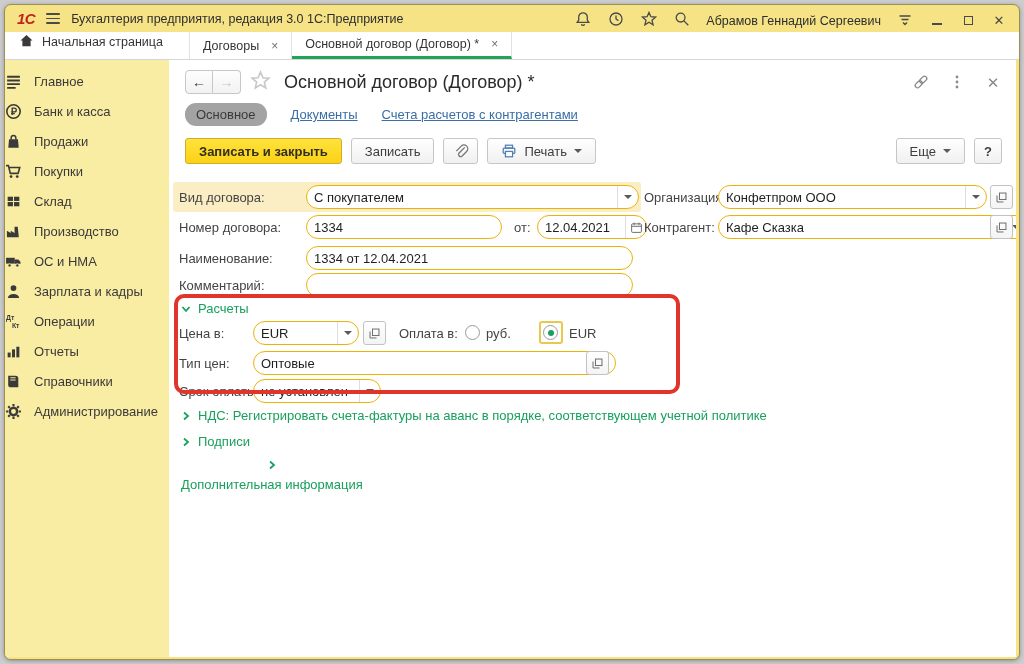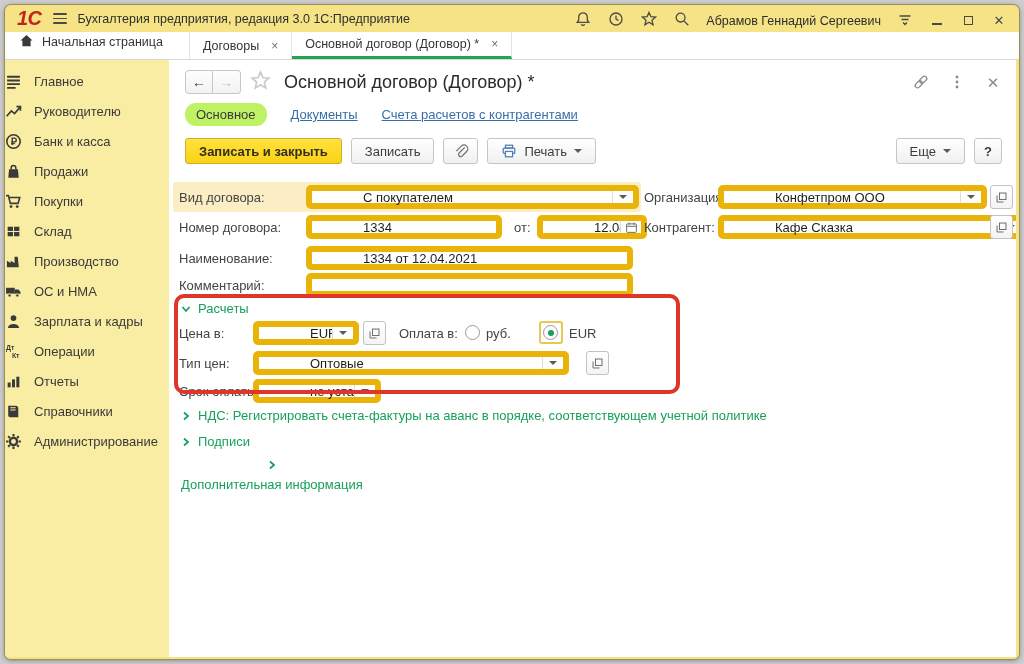--- a/index.html
+++ b/index.html
@@ -13,21 +13,21 @@
   }
   .window{
     position:absolute; inset:4px; background:#f5e385;
     border:1px solid #9a8f5a; border-radius:7px; overflow:hidden;
     display:flex; flex-direction:column;
     box-shadow:0 1px 4px rgba(0,0,0,.3);
   }
   
   .titlebar{ height:27px; flex:0 0 auto; display:flex; align-items:center;
     padding:0 12px 0 12px; gap:11px; font-size:12.5px; color:#2e2e2e; }
-  .logo-1c{ color:#c0261f; font-weight:bold; font-style:italic; font-size:20px; letter-spacing:-0.5px; }
+  .logo-1c{ color:#c0261f; font-weight:bold; font-style:italic; font-size:15px; letter-spacing:-0.5px; }
   .hamb{ display:flex; flex-direction:column; gap:2.5px; cursor:pointer; }
   .hamb span{ width:14px; height:1.8px; background:#4a4a4a; border-radius:1px; }
   .tb-right{ margin-left:auto; display:flex; align-items:flex-end; gap:15px; }
   .tb-ic{ width:18px; height:18px; display:flex; align-items:center; justify-content:center; cursor:pointer; }
   .tb-ic svg{ stroke:#4a4a4a; fill:none; stroke-width:1.3; }
   .username{ color:#2e2e2e; cursor:pointer; }
   .winctl{ width:16px; text-align:center; color:#4a4a4a; cursor:pointer; font-size:13px; }
   .minline{ width:10px; height:2px; background:#4a4a4a; display:inline-block; }
   .maxbox{ width:9px; height:9px; border:1.5px solid #4a4a4a; display:inline-block; }
   
@@ -54,38 +54,38 @@
   .navbtn.back{ border-radius:4px 0 0 4px; color:#3a3a3a; }
   .navbtn.fwd{ border-radius:0 4px 4px 0; color:#c2c2c2; border-left:none; }
   .star-ic svg{ stroke:#c9c9c9; fill:none; stroke-width:1.4; }
   .form-title{ font-size:18px; color:#2b2b2b; margin-left:4px; white-space:nowrap; }
   .hdr-icons{ margin-left:auto; display:flex; align-items:center; gap:18px; }
   .hdr-ic{ cursor:pointer; display:flex; align-items:center; justify-content:center; width:18px; height:18px; }
   .hdr-ic svg{ stroke:#8a8a8a; fill:none; stroke-width:1.3; }
   .x-glyph{ color:#8a8a8a; font-size:15px; line-height:1; }
   
   .form-tabs{ display:flex; align-items:center; gap:24px; padding:5px 16px 10px; flex:0 0 auto; }
-  .ftab-active{ background:#bef264; padding:4px 11px; border-radius:11px; color:#3a3a3a; cursor:pointer; }
+  .ftab-active{ background:#a3a3a3; padding:4px 11px; border-radius:11px; color:#3a3a3a; cursor:pointer; }
   .ftab-link{ color:#3a6ea5; text-decoration:underline; cursor:pointer; }
   
   .form-toolbar{ display:flex; align-items:center; gap:9px; padding:2px 14px 10px 16px; flex:0 0 auto; }
   .btn{ height:26px; border:1px solid #c6c6c6; border-radius:3px; background:linear-gradient(#ffffff,#f0f0f0);
     color:#3c3c3c; display:inline-flex; align-items:center; padding:0 13px; gap:7px; cursor:pointer; font-size:13px; white-space:nowrap; }
   .btn-primary{ background:linear-gradient(#ffe23d,#fbd214); border-color:#d8b country12a; border-color:#d2ac2a; font-weight:bold; color:#332f1e; }
   .btn-icon{ padding:0 8px; }
   .caret{ width:0; height:0; border-left:4px solid transparent; border-right:4px solid transparent;
     border-top:4.5px solid #5a5a5a; display:inline-block; }
   .toolbar-right{ margin-left:auto; display:flex; gap:9px; }
   .helpbtn{ width:28px; justify-content:center; padding:0; font-weight:bold; }
   
   .form-body{ position:relative; flex:1; }
   .flabel{ position:absolute; color:#444; line-height:24px; white-space:nowrap; }
   .hl-strip{ position:absolute; background:#fbeec5; border-radius:3px; }
-  .inp{ position:absolute; height:24px; border:6px solid #eab308; border-radius:5px; background:#fff;
-    display:flex; align-items:center; cursor:text;padding-left:44px; }
+  .inp{ position:absolute; height:24px; border:1px solid #eab308; border-radius:12px; background:#fff;
+    display:flex; align-items:center; cursor:text; }
   .inp .val{ padding:0 7px; flex:1; color:#1f1f1f; white-space:nowrap; overflow:hidden; }
   .inp .seg{ width:21px; align-self:stretch; border-left:1px solid #dedede; display:flex;
     align-items:center; justify-content:center; cursor:pointer; flex:0 0 auto; }
   .sqbtn{ position:absolute; width:23px; height:24px; border:1px solid #c2c2c2; border-radius:3px;
     background:linear-gradient(#fff,#f4f4f4); display:flex; align-items:center; justify-content:center; cursor:pointer; }
   .sqbtn svg,.seg svg{ stroke:#6b6b6b; fill:none; stroke-width:1.2; }
   .sec-head{ position:absolute; display:flex; align-items:center; gap:7px; color:#18a05c; cursor:pointer; white-space:nowrap; }
   .sec-head svg{ stroke:#18a05c; fill:none; stroke-width:1.8; width:10px; height:10px; flex:0 0 auto; }
   .radio{ position:absolute; width:15px; height:15px; border:1px solid #9a9a9a; border-radius:50%; background:#fff; cursor:pointer; }
   .radio.sel::after{ content:""; position:absolute; inset:3.5px; border-radius:50%; background:#1d9e5f; }
@@ -164,29 +164,20 @@
   <div class="app-body">
 
     <div class="sidebar">
       <div class="side-item">
         <svg viewBox="0 0 16 16">
             <g stroke="#3a3a3a" stroke-width="1.8" fill="none">
               <path d="M2 3.5h12M2 7h12M2 10.5h12M2 14h8"></path>
             </g>
           </svg>
         <span class="lbl">Главное</span>
-      </div>
-      <div class="side-item">
-        <svg viewBox="0 0 16 16">
-            <g stroke="#3a3a3a" stroke-width="1.6" fill="none">
-              <path d="M1.5 12.5l4.5-5 3 2.5 5.5-6.5"></path>
-              <path d="M10.8 3.5h3.7v3.7"></path>
-            </g>
-          </svg>
-        <span class="lbl">Руководителю</span>
       </div>
       <div class="side-item">
         <svg viewBox="0 0 16 16">
             <circle cx="8" cy="8" r="6.3" stroke="#3a3a3a" stroke-width="1.5" fill="none"></circle>
             <path d="M6.8 11.3V4.8h2a1.8 1.8 0 0 1 0 3.6H5.8M5.8 10h3.4" stroke="#3a3a3a" stroke-width="1.3" fill="none"></path>
           </svg>
         <span class="lbl">Банк и касса</span>
       </div>
       <div class="side-item">
         <svg viewBox="0 0 16 16">
@@ -425,21 +416,21 @@
             </svg>
         </span>
         <span class="flabel" style="left:230px; top:148px;">Оплата в:</span>
         <span class="radio" style="left:296px; top:151px;"></span>
         <span class="flabel" style="left:317px; top:148px;">руб.</span>
         <span class="focusbox" style="left:370px; top:147px; width:24px; height:23px;"></span>
         <span class="radio sel" style="left:374px; top:151px;"></span>
         <span class="flabel" style="left:400px; top:148px;">EUR</span>
 
         <span class="flabel" style="left:10px; top:178px;">Тип цен:</span>
-        <div class="inp" style="left:84px; top:177px; width:316px;">
+        <div class="inp" style="left:84px; top:177px; width:363px;">
           <span class="val">Оптовые</span>
           <span class="seg">
               <span class="caret"></span>
             </span>
         </div>
         <span class="sqbtn" style="left:417px; top:177px;">
           <svg width="13" height="13" viewBox="0 0 16 16">
               <rect x="5.5" y="2.5" width="8" height="8"></rect>
               <path d="M2.5 5.5v8h8"></path>
             </svg>

